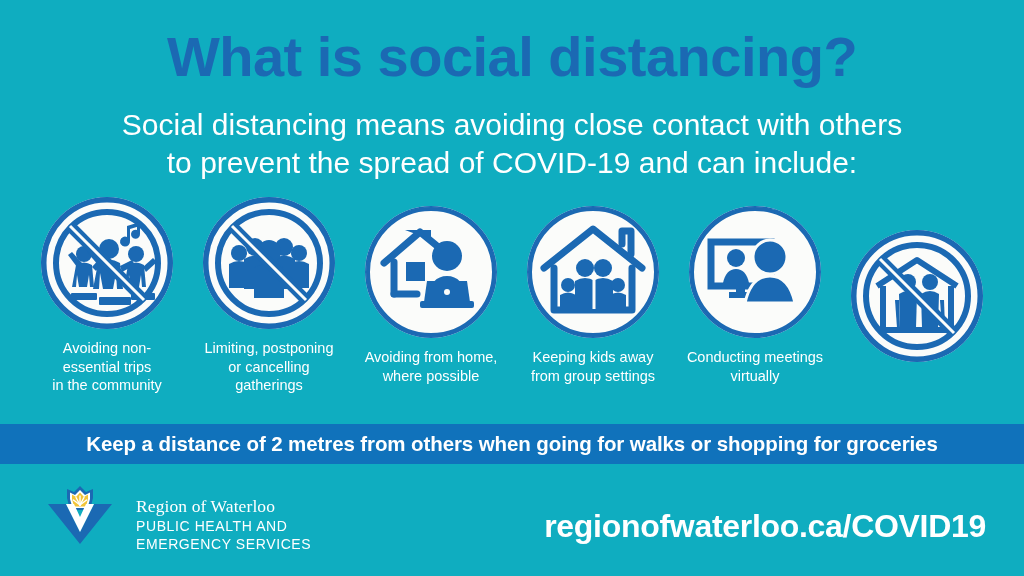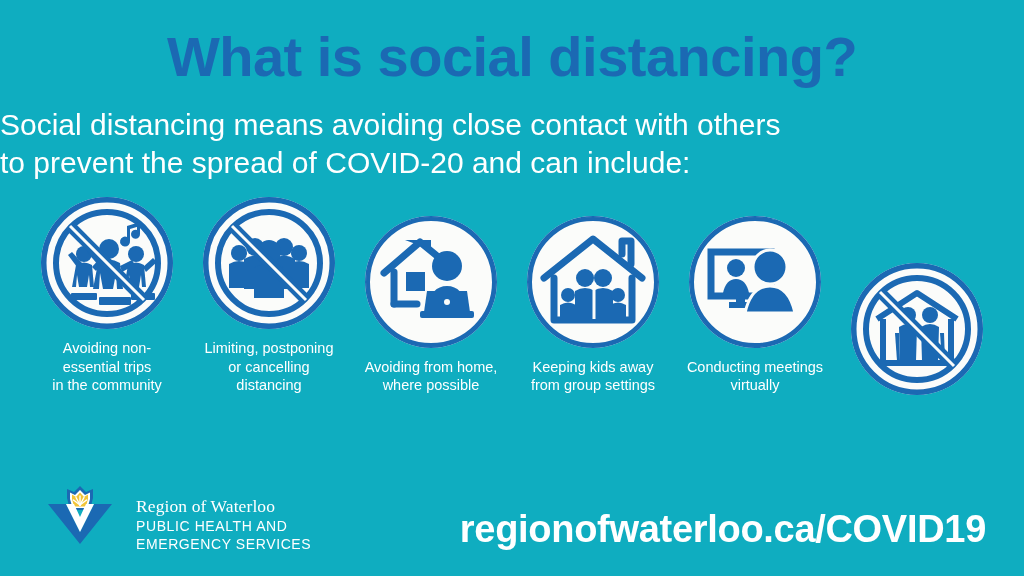--- a/index.html
+++ b/index.html
@@ -35,40 +35,40 @@
     line-height: 1.02;
     white-space: nowrap;
   }
 
   
   #subtitle {
     position: absolute;
     top: 106px;
     left: 0;
     width: 1024px;
-    text-align: left;
+    text-align: center;
     color: #ffffff;
     font-size: 30px;
     font-weight: normal;
     line-height: 1.28;
   }
   #subtitle .line {
     display: block;
     white-space: nowrap;
   }
 
   
   #icon-row {
     position: absolute;
     top: 197px;
     left: 26px;
     width: 972px;
     display: flex;
     justify-content: space-between;
-    align-items: flex-end;
+    align-items: center;
   }
   .icon-cell {
     width: 162px;
     display: flex;
     flex-direction: column;
     align-items: center;
   }
   .icon-disc {
     width: 132px;
     height: 132px;
@@ -148,36 +148,36 @@
     display: block;
     margin-top: 2px;
   }
   .org-sub.second { margin-top: 0; }
 
   #url {
     position: absolute;
     right: 38px;
     top: 44px;
     color: #ffffff;
-    font-size: 38px;
+    font-size: 32px;
     font-weight: bold;
     white-space: nowrap;
     letter-spacing: -0.3px;
   }
 </style>
 </head>
 <body>
 
 <div id="poster">
 
   <div id="title">What is social distancing?</div>
 
   <div id="subtitle">
     <span class="line">Social distancing means avoiding close contact with others</span>
-    <span class="line">to prevent the spread of COVID-20 and can include:</span>
+    <span class="line">to prevent the spread of COVID-19 and can include:</span>
   </div>
 
   <div id="icon-row">
 
     <div class="icon-cell">
       <svg class="icon-disc banned" viewBox="0 0 132 132">
         <circle cx="66" cy="66" r="64.5" fill="#fbfcfa"></circle>
         <circle cx="66" cy="66" r="63" fill="none" stroke="#1b69b3" stroke-width="5"></circle>
         <circle cx="66" cy="66" r="51" fill="none" stroke="#1b69b3" stroke-width="6"></circle>
         <g fill="#1b69b3">
@@ -230,21 +230,21 @@
 
           <circle cx="66" cy="55" r="12"></circle>
           <path d="M51 71 q15 -9 30 0 l0 30 -30 0 z"></path>
         </g>
 
         <line x1="29" y1="29" x2="103" y2="103" stroke="#1b69b3" stroke-width="11"></line>
         <line x1="29" y1="29" x2="103" y2="103" stroke="#fbfcfa" stroke-width="3"></line>
       </svg>
       <div class="caption">Limiting, postponing
 or cancelling
-distancing</div>
+gatherings</div>
     </div>
 
     <div class="icon-cell">
       <svg class="icon-disc" viewBox="0 0 132 132">
         <circle cx="66" cy="66" r="64.5" fill="#fbfcfa"></circle>
         <circle cx="66" cy="66" r="63" fill="none" stroke="#1b69b3" stroke-width="4"></circle>
         <g fill="none" stroke="#1b69b3" stroke-width="7" stroke-linejoin="round" stroke-linecap="round">
 
           <path d="M29 88 L29 56"></path>
           <path d="M29 88 L52 88"></path>
@@ -340,20 +340,23 @@
           <path d="M89 70 l2 28 3 0 -1 -28 z"></path>
         </g>
 
         <line x1="29" y1="29" x2="103" y2="103" stroke="#1b69b3" stroke-width="11"></line>
         <line x1="29" y1="29" x2="103" y2="103" stroke="#fbfcfa" stroke-width="3"></line>
       </svg>
     </div>
 
   </div>
 
+  <div id="banner">
+    <span id="banner-text">Keep a distance of 2 metres from others when going for walks or shopping for groceries</span>
+  </div>
 
   <div id="footer">
     <div id="logo-block">
       <svg id="logo-mark" viewBox="0 0 68 62">
 
         <path d="M34 2 L40 8 L47 5 L47 14 L44 26 L24 26 L21 14 L21 5 L28 8 z" fill="#1b69b3"></path>
         <path d="M34 6 L39 11 L44 8.5 L44 15 L41.5 24 L26.5 24 L24 15 L24 8.5 L29 11 z" fill="#ffffff"></path>
         <path d="M34 8.5 L38 13 L42 10.5 L42 15 L40 22.5 L28 22.5 L26 15 L26 10.5 L30 13 z" fill="#f2c438"></path>
 
         <g stroke="#ffffff" stroke-width="1.4" stroke-linecap="round">

